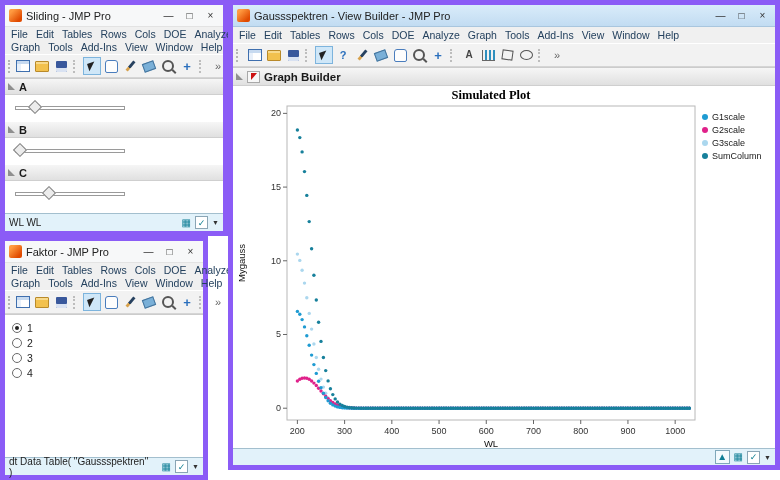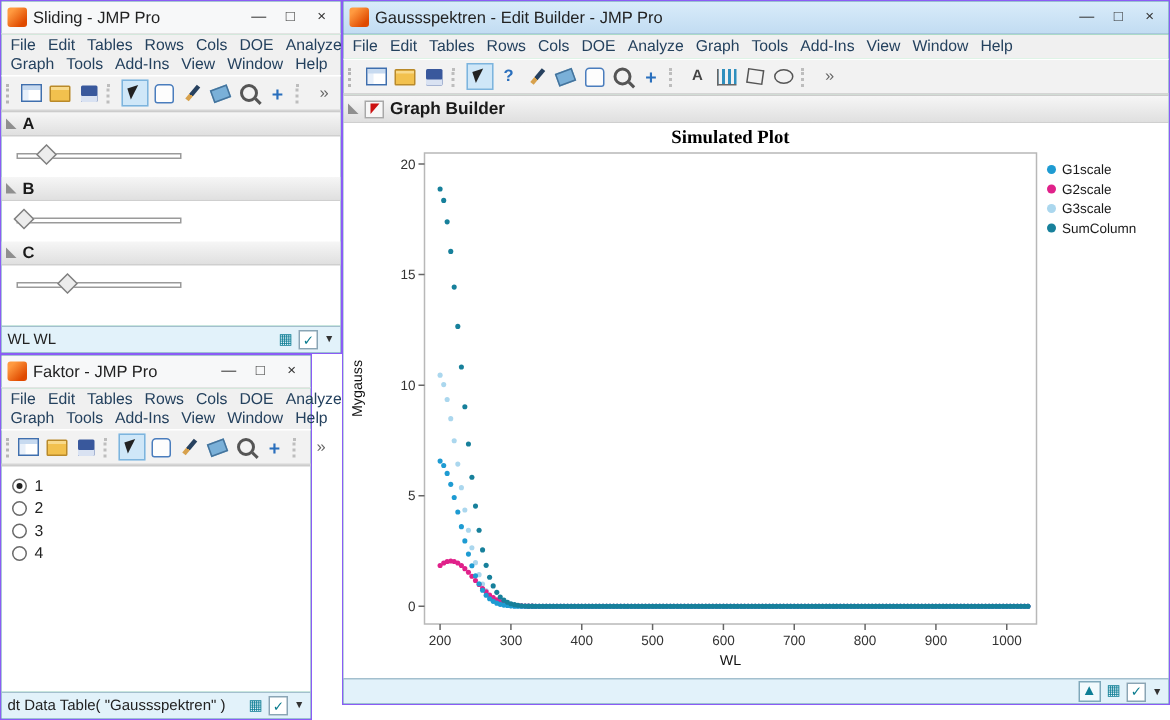--- a/index.html
+++ b/index.html
@@ -1,18 +1,18 @@
 <!DOCTYPE html>
 <html><head>
 <meta charset="utf-8">
 <style>
   html,body{margin:0;padding:0;}
   body{width:780px;height:480px;position:relative;background:#fff;
        font-family:"Liberation Sans",sans-serif;overflow:hidden;}
-  .window{position:absolute;border:1px solid #8b5cf6;background:#22c55e;
+  .window{position:absolute;border:5px solid #8b5cf6;background:#86efac;
           box-sizing:border-box;display:flex;flex-direction:column;}
   #win-sliding{left:0;top:0;width:228px;height:236px;}
   #win-faktor{left:0;top:236px;width:208px;height:244px;}
   #win-graph{left:228px;top:0;width:552px;height:470px;}
 
   .titlebar{height:21px;display:flex;align-items:center;gap:4px;
             padding:0 2px 0 4px;background:#f7f8f9;flex:none;border-bottom:1px solid #e3e3e3;}
   #win-graph .titlebar{background:linear-gradient(#d9ecfa,#c2dcf2);border-bottom:1px solid #a9c6de;}
   .jmp-icon{width:13px;height:13px;border-radius:2px;flex:none;
             background:linear-gradient(135deg,#ff9a40 20%,#e04a00 80%);}
@@ -293,21 +293,21 @@
         <span class="sb-ic" style="color: rgb(14, 126, 149);">▦</span>
         <span class="sb-check">✓</span>
         <span class="sb-ic sb-caret">▼</span>
       </span>
   </div>
 </div>
 
 <div class="window" id="win-graph">
   <div class="titlebar">
     <span class="jmp-icon"></span>
-    <span class="title-text">Gaussspektren - Edit Builder - JMP Pro</span>
+    <span class="title-text">Gaussspektren - View Builder - JMP Pro</span>
     <span class="win-btns">
         <span class="win-btn">—</span>
         <span class="win-btn">□</span>
         <span class="win-btn">×</span>
       </span>
   </div>
   <div class="menubar">
     <div class="menubar-row" id="graph-menu">
         <span class="menu-item">File</span>
         <span class="menu-item">Edit</span>

